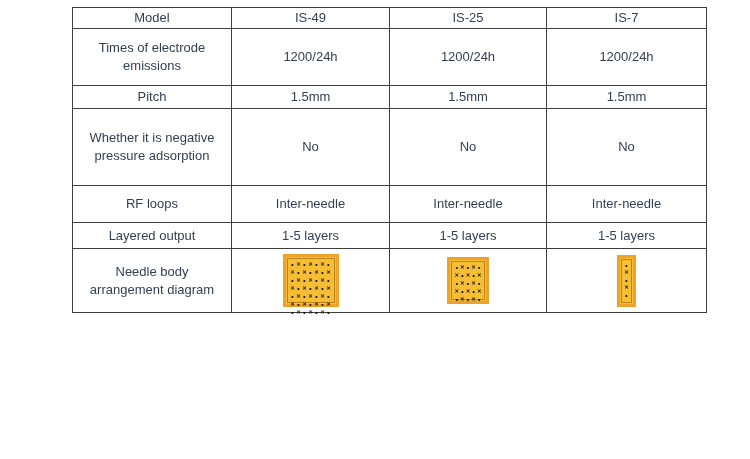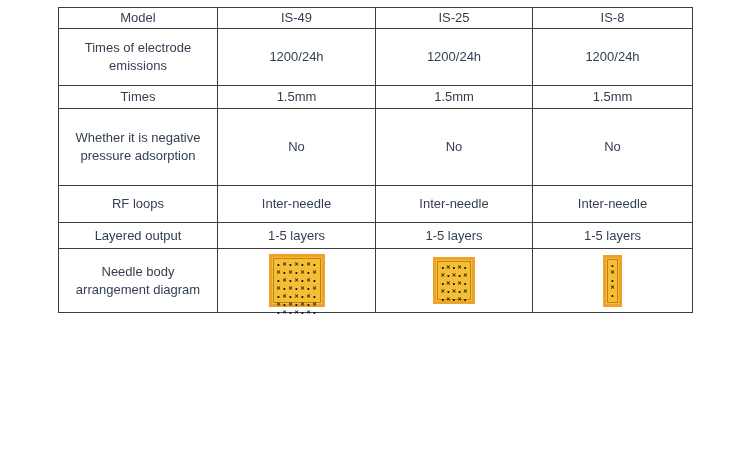--- a/index.html
+++ b/index.html
@@ -13,21 +13,21 @@
   *{margin:0;padding:0;box-sizing:border-box;}
   html,body{background:#ffffff;}
   .stage{
     position:relative;
     width:750px;height:459px;
     background:#ffffff;
     font-family:"Liberation Sans", sans-serif;
     overflow:hidden;
   }
   table.spec{
-    position:absolute;left:58px;top:7px;
+    position:absolute;left:72px;top:7px;
     width:634px;
     border-collapse:collapse;
     table-layout:fixed;
   }
   table.spec col.c0{width:159px;}
   table.spec col.c1{width:158px;}
   table.spec col.c2{width:157px;}
   table.spec col.c3{width:160px;}
   table.spec td{
     border:1.5px solid var(--border-color);
@@ -84,30 +84,30 @@
         <col class="c0">
         <col class="c1">
         <col class="c2">
         <col class="c3">
       </colgroup>
     <tbody>
       <tr class="r0">
         <td>Model</td>
         <td>IS-49</td>
         <td>IS-25</td>
-        <td>IS-8</td>
+        <td>IS-7</td>
       </tr>
       <tr class="r1">
         <td>Times of electrode emissions</td>
         <td>1200/24h</td>
         <td>1200/24h</td>
         <td>1200/24h</td>
       </tr>
       <tr class="r2">
-        <td>Times</td>
+        <td>Pitch</td>
         <td>1.5mm</td>
         <td>1.5mm</td>
         <td>1.5mm</td>
       </tr>
       <tr class="r5">
         <td>Whether it is negative pressure adsorption</td>
         <td>No</td>
         <td>No</td>
         <td>No</td>
       </tr>

